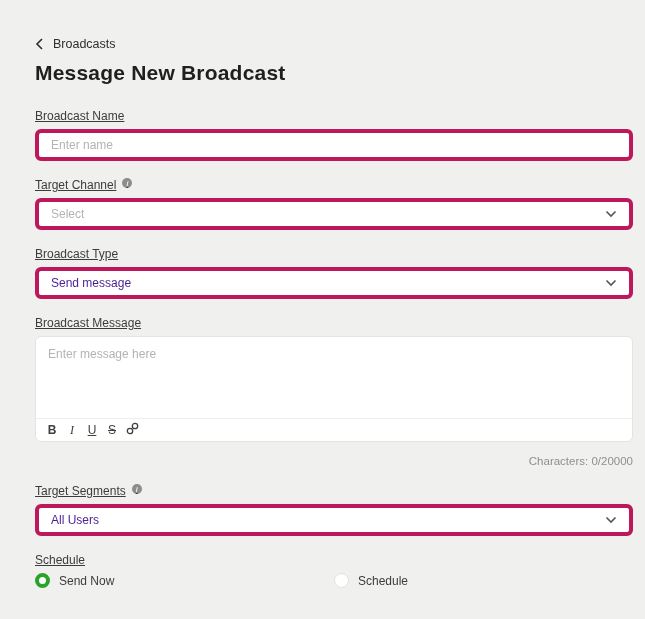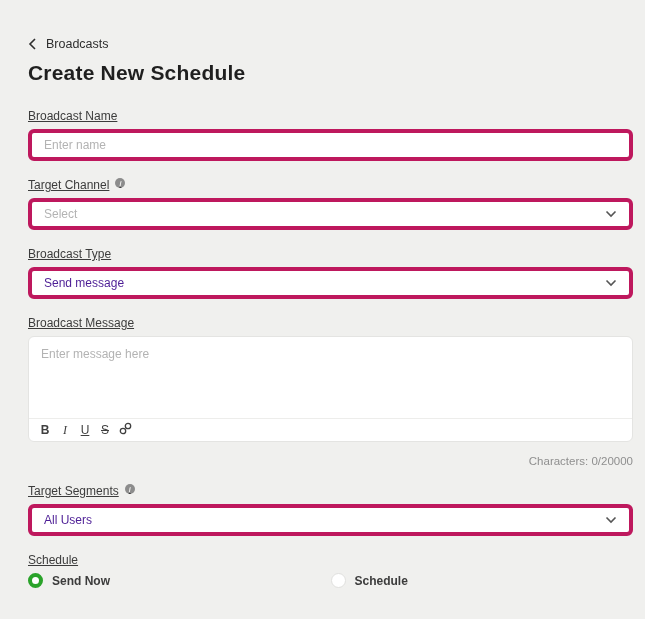--- a/index.html
+++ b/index.html
@@ -3,21 +3,21 @@
 <meta charset="utf-8">
 <style>
   * { box-sizing: border-box; margin: 0; padding: 0; }
   html, body { width: 645px; height: 619px; }
   body {
     background: #f0f0ee;
     font-family: "Liberation Sans", sans-serif;
     color: #3c3c3c;
     overflow: hidden;
   }
-  .content { padding: 37px 12px 0 28px; }
+  .content { padding: 37px 12px 0 35px; }
 
   
   .back-row { display: flex; align-items: center; gap: 9px; cursor: pointer; }
   .back-row svg { display: block; }
   .back-label { font-size: 12.5px; color: #2e2e2e; }
 
   .page-title {
     margin-top: 10px;
     font-size: 21px;
     font-weight: 700;
@@ -89,21 +89,21 @@
     font-family: "Liberation Sans", sans-serif;
   }
   .tb-bold   { font-weight: 700; }
   .tb-italic { font-style: italic; font-family: "Liberation Serif", serif; }
   .tb-underline { text-decoration: underline; }
   .tb-strike { text-decoration: line-through; }
 
   .char-counter { margin-top: 13px; margin-left: 7px; font-size: 11.5px; color: #8f8f8f; text-align: right; }
 
   
-  .radio-row { display: flex; margin-top: 0; font-weight: bold; }
+  .radio-row { display: flex; margin-top: 0; }
   .radio-option { flex: 1; display: flex; align-items: center; gap: 9px; cursor: pointer; }
   .radio-circle {
     width: 15px; height: 15px; border-radius: 50%;
     background: #fff; border: 1px solid #e0e0de;
   }
   .radio-circle.selected { border: 4px solid #2aa32a; }
   .radio-label { font-size: 12px; color: #3c3c3c; }
 </style>
 </head>
 <body>
@@ -112,21 +112,21 @@
 
   <div class="back-row">
     <span>
       <svg width="9" height="12" viewBox="0 0 9 12">
           <polyline points="7,1 2,6 7,11" fill="none" stroke="#2e2e2e" stroke-width="1.6"></polyline>
         </svg>
     </span>
     <span class="back-label">Broadcasts</span>
   </div>
 
-  <h1 class="page-title">Create New Schedule</h1>
+  <h1 class="page-title">Message New Broadcast</h1>
 
   <div class="field" style="margin-top:24px;">
     <div class="field-label-row">
       <span class="field-label">Broadcast Name</span>
     </div>
     <input class="text-input" type="text" placeholder="Enter name" style="">
   </div>
 
   <div class="field">
     <div class="field-label-row">

